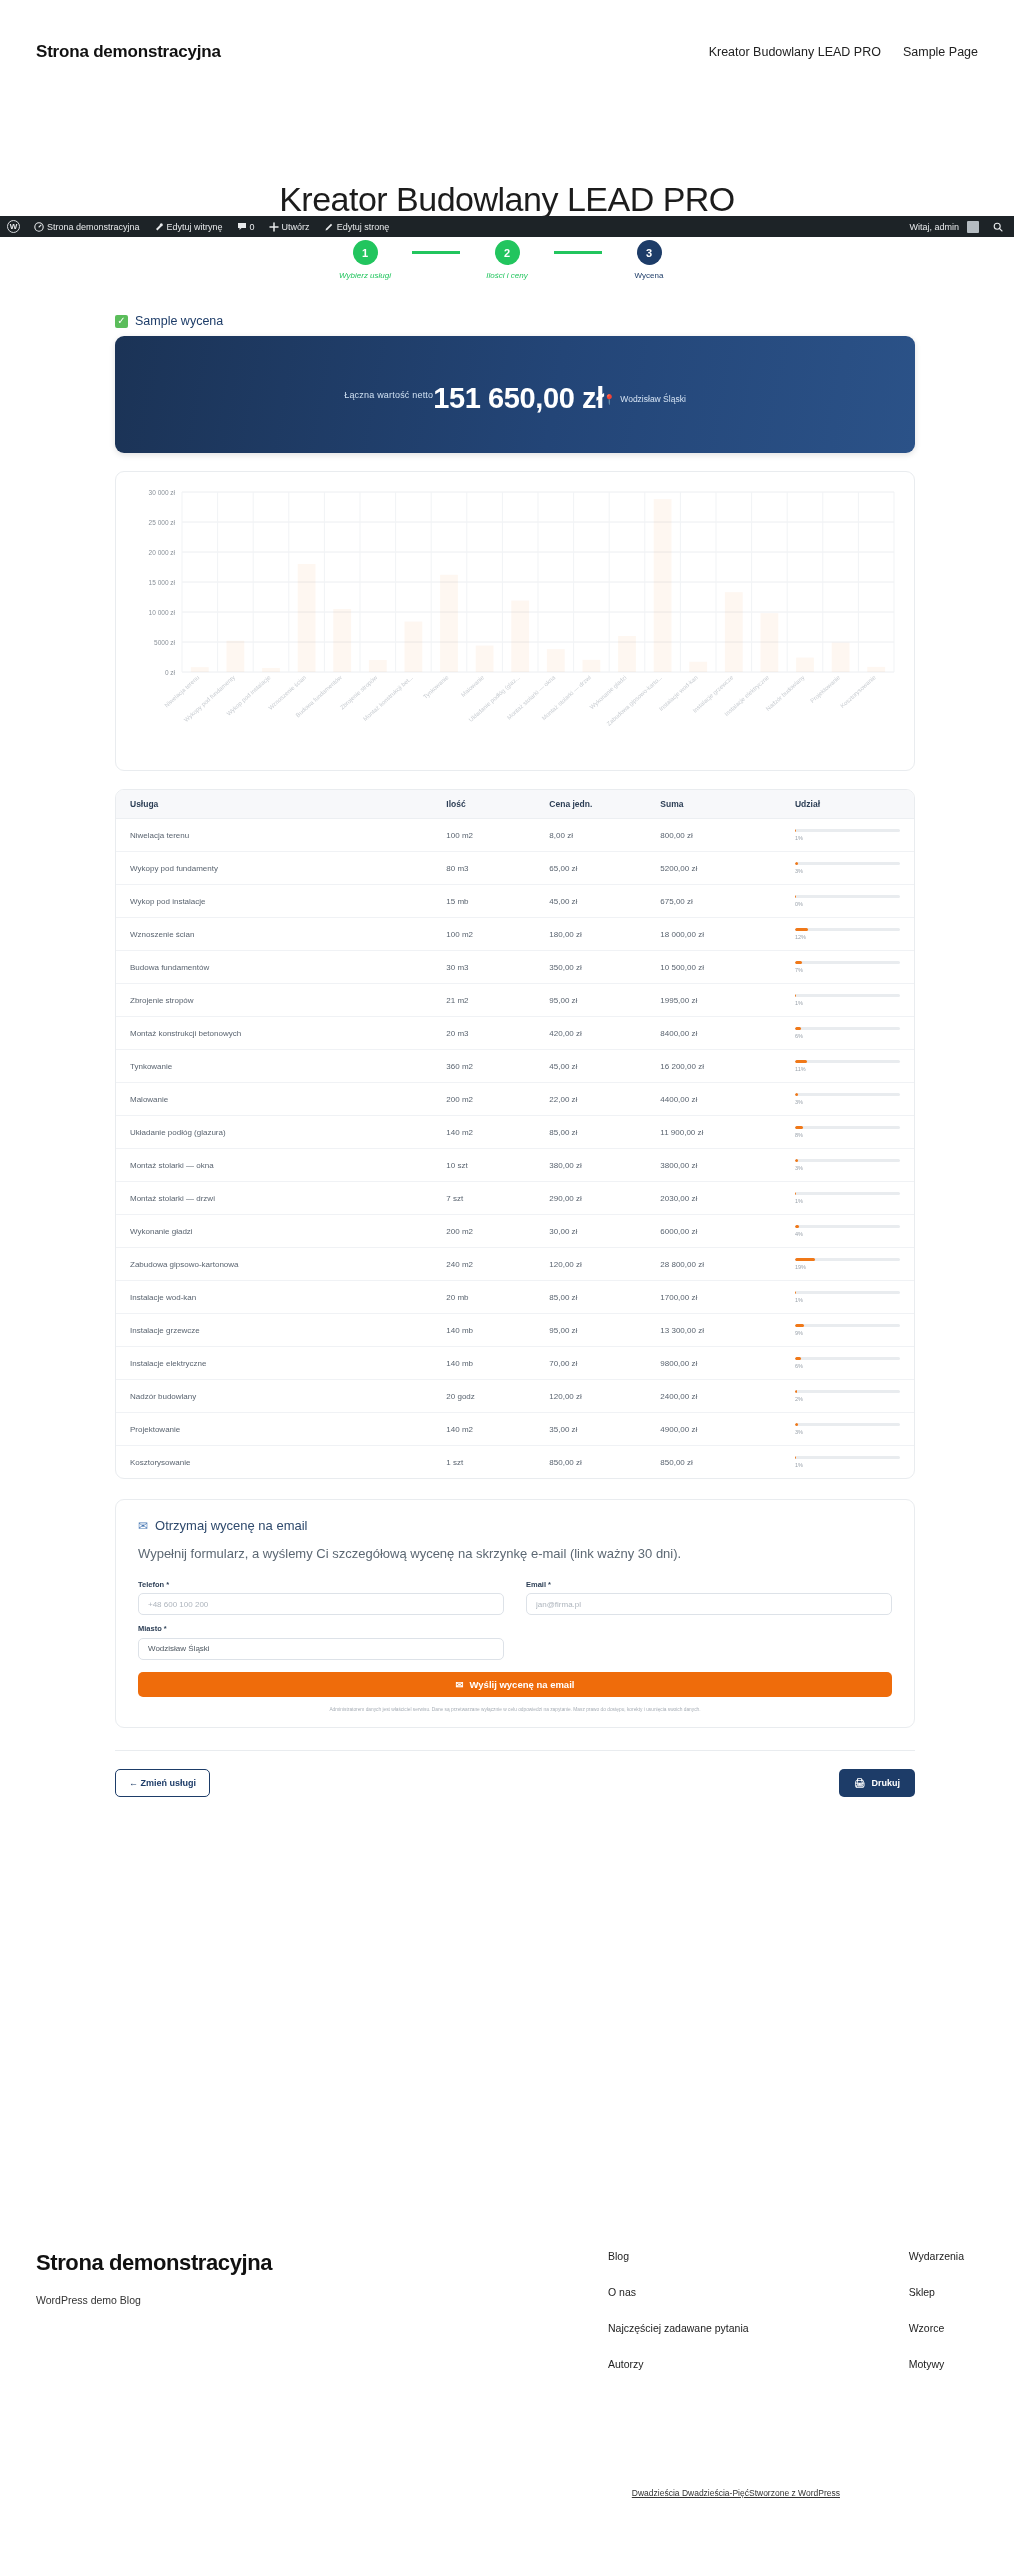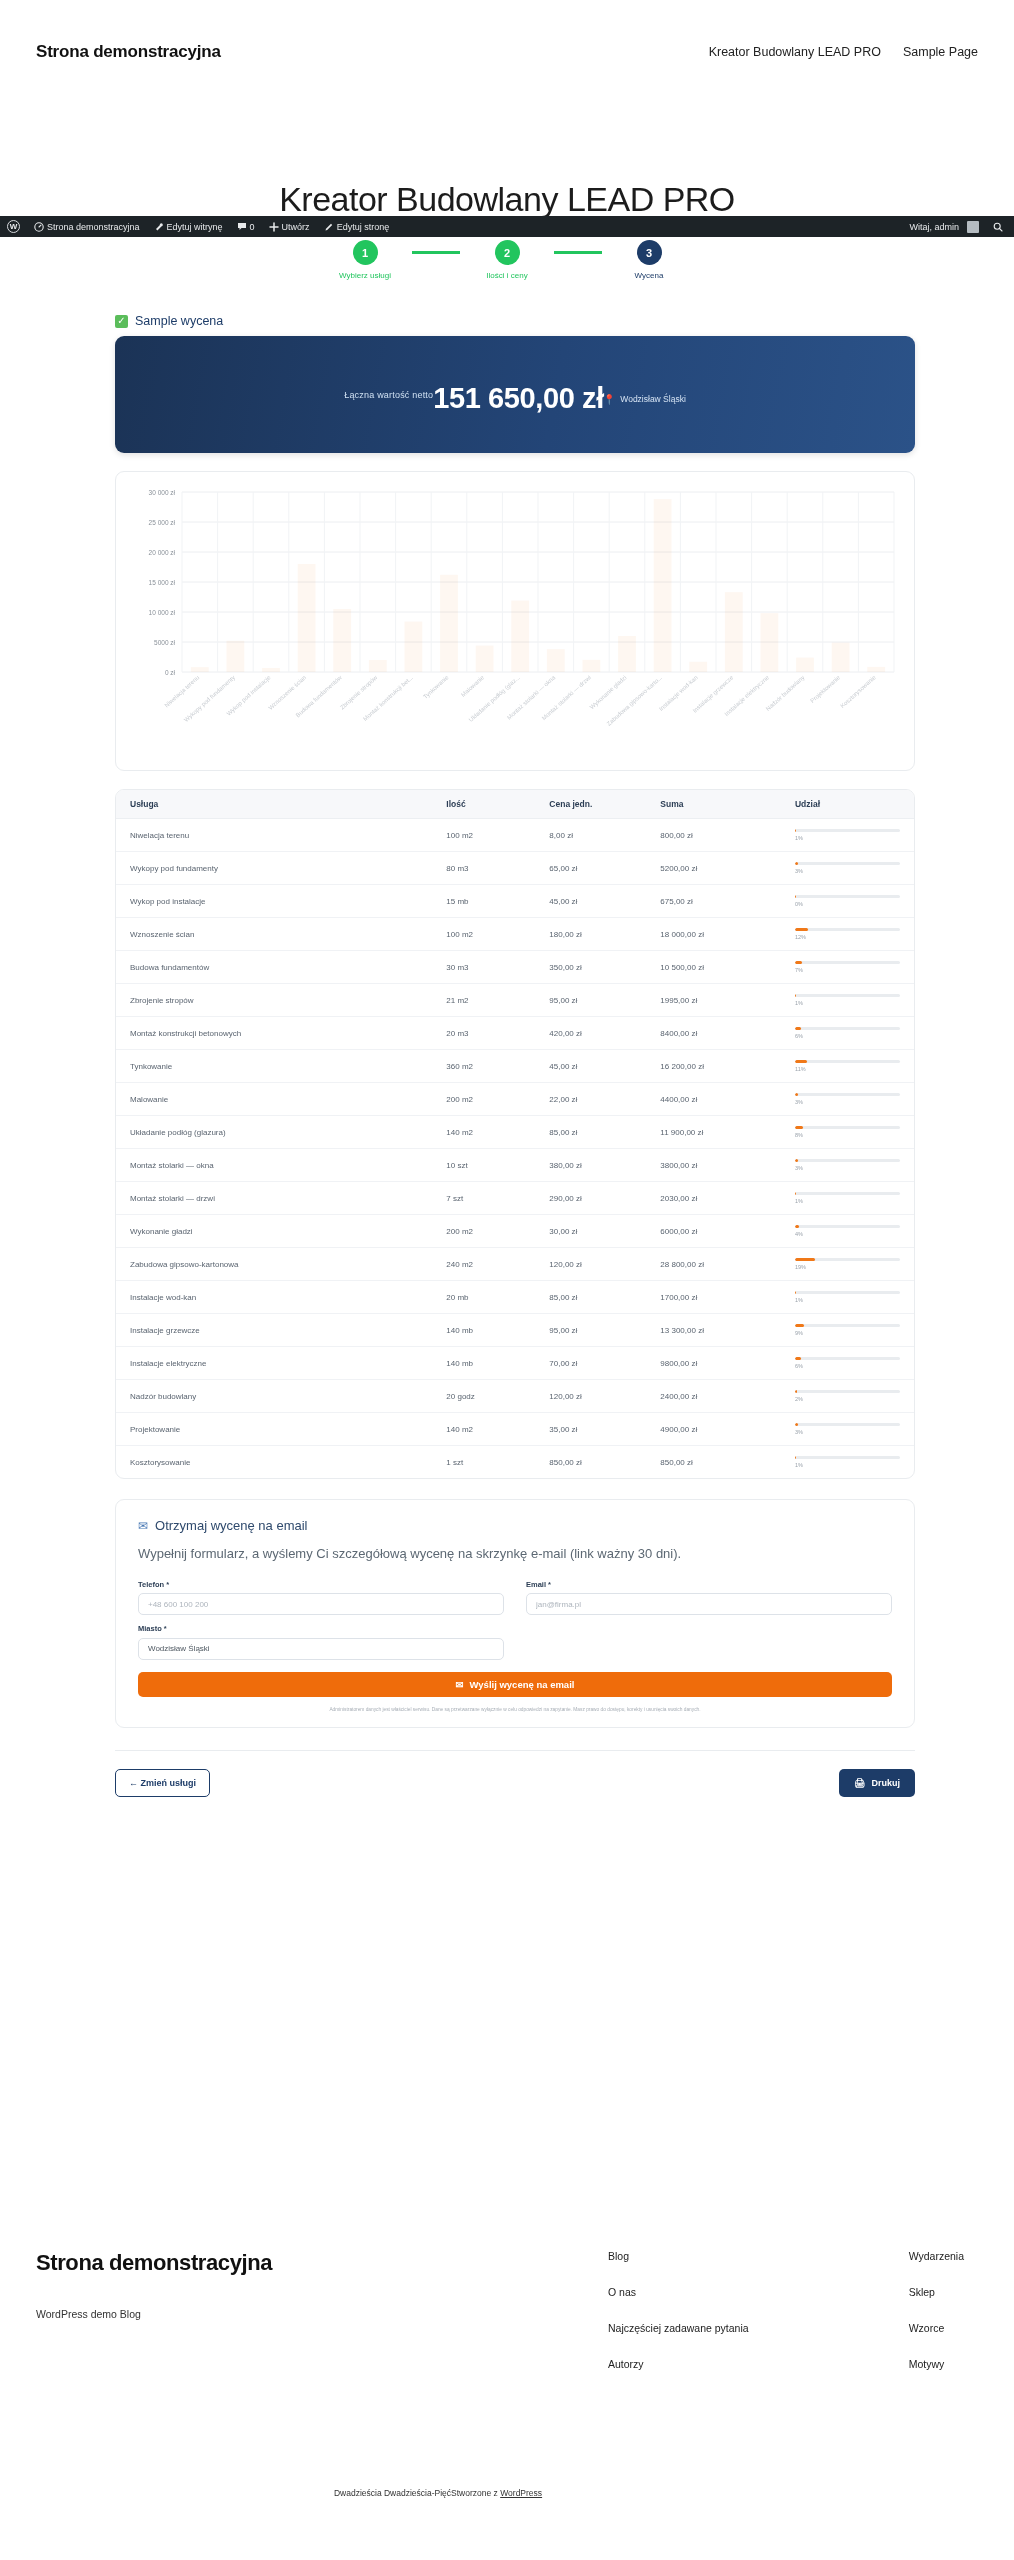--- a/index.html
+++ b/index.html
@@ -50,21 +50,21 @@
   }
   .step { display:flex; flex-direction:column; align-items:center; width:94px; }
   .step-bubble {
     width:25px; height:25px; border-radius:50%;
     display:flex; align-items:center; justify-content:center;
     color:#fff; font-size:11px; font-weight:bold;
   }
   .step-bubble.done { background:#22c55e; }
   .step-bubble.current { background:#1d3c68; }
   .step-label { margin-top:6px; font-size:8px; }
-  .step-label.done { color:#22c55e; }
+  .step-label.done { color:#22c55e;font-style:italic; }
   .step-label.current { color:#1d3c68; }
   .step-line { width:48px; height:2.5px; background:#22c55e; margin-top:11px; }
 
   
   .wrap { position:absolute; left:115px; top:314px; width:800px; }
 
   .section-head {
     display:flex; align-items:center; gap:7px;
     font-size:12.5px; color:#1d3c68; font-weight:400; margin-bottom:8px;
   }
@@ -164,28 +164,28 @@
     cursor:pointer; display:flex; align-items:center; gap:6px;
     font-family:"Liberation Sans", sans-serif;
   }
 
   
   .site-footer {
     position:absolute; left:0; top:2250px; width:1014px; padding:0 36px;
     display:flex; justify-content:space-between;
   }
   .footer-brand-title { font-size:22px; font-weight:bold; color:#111; letter-spacing:-0.4px; }
-  .footer-brand-sub { font-size:10.5px; color:#333; margin-top:32px; }
+  .footer-brand-sub { font-size:10.5px; color:#333; margin-top:18px; }
   .footer-col { display:flex; flex-direction:column; gap:24px; }
   .footer-col a { font-size:10.5px; color:#222; text-decoration:none;padding-left:40px; }
   .footer-cols { display:flex; gap:120px; padding-right:14px; }
 
   .site-bottom {
     position:absolute; left:0; top:2488px; width:876px; padding:0 36px;
-    display:flex; justify-content:center; font-size:8.5px; color:#333;
+    display:flex; justify-content:flex-end; font-size:8.5px; color:#333;text-decoration:underline;
   }
   .site-bottom a { color:#333; }
 </style>
 </head>
 <body>
 
 <div class="site-header">
   <div class="site-title">Strona demonstracyjna</div>
   <nav class="site-nav">
     <a href="#">Kreator Budowlany LEAD PRO</a>

